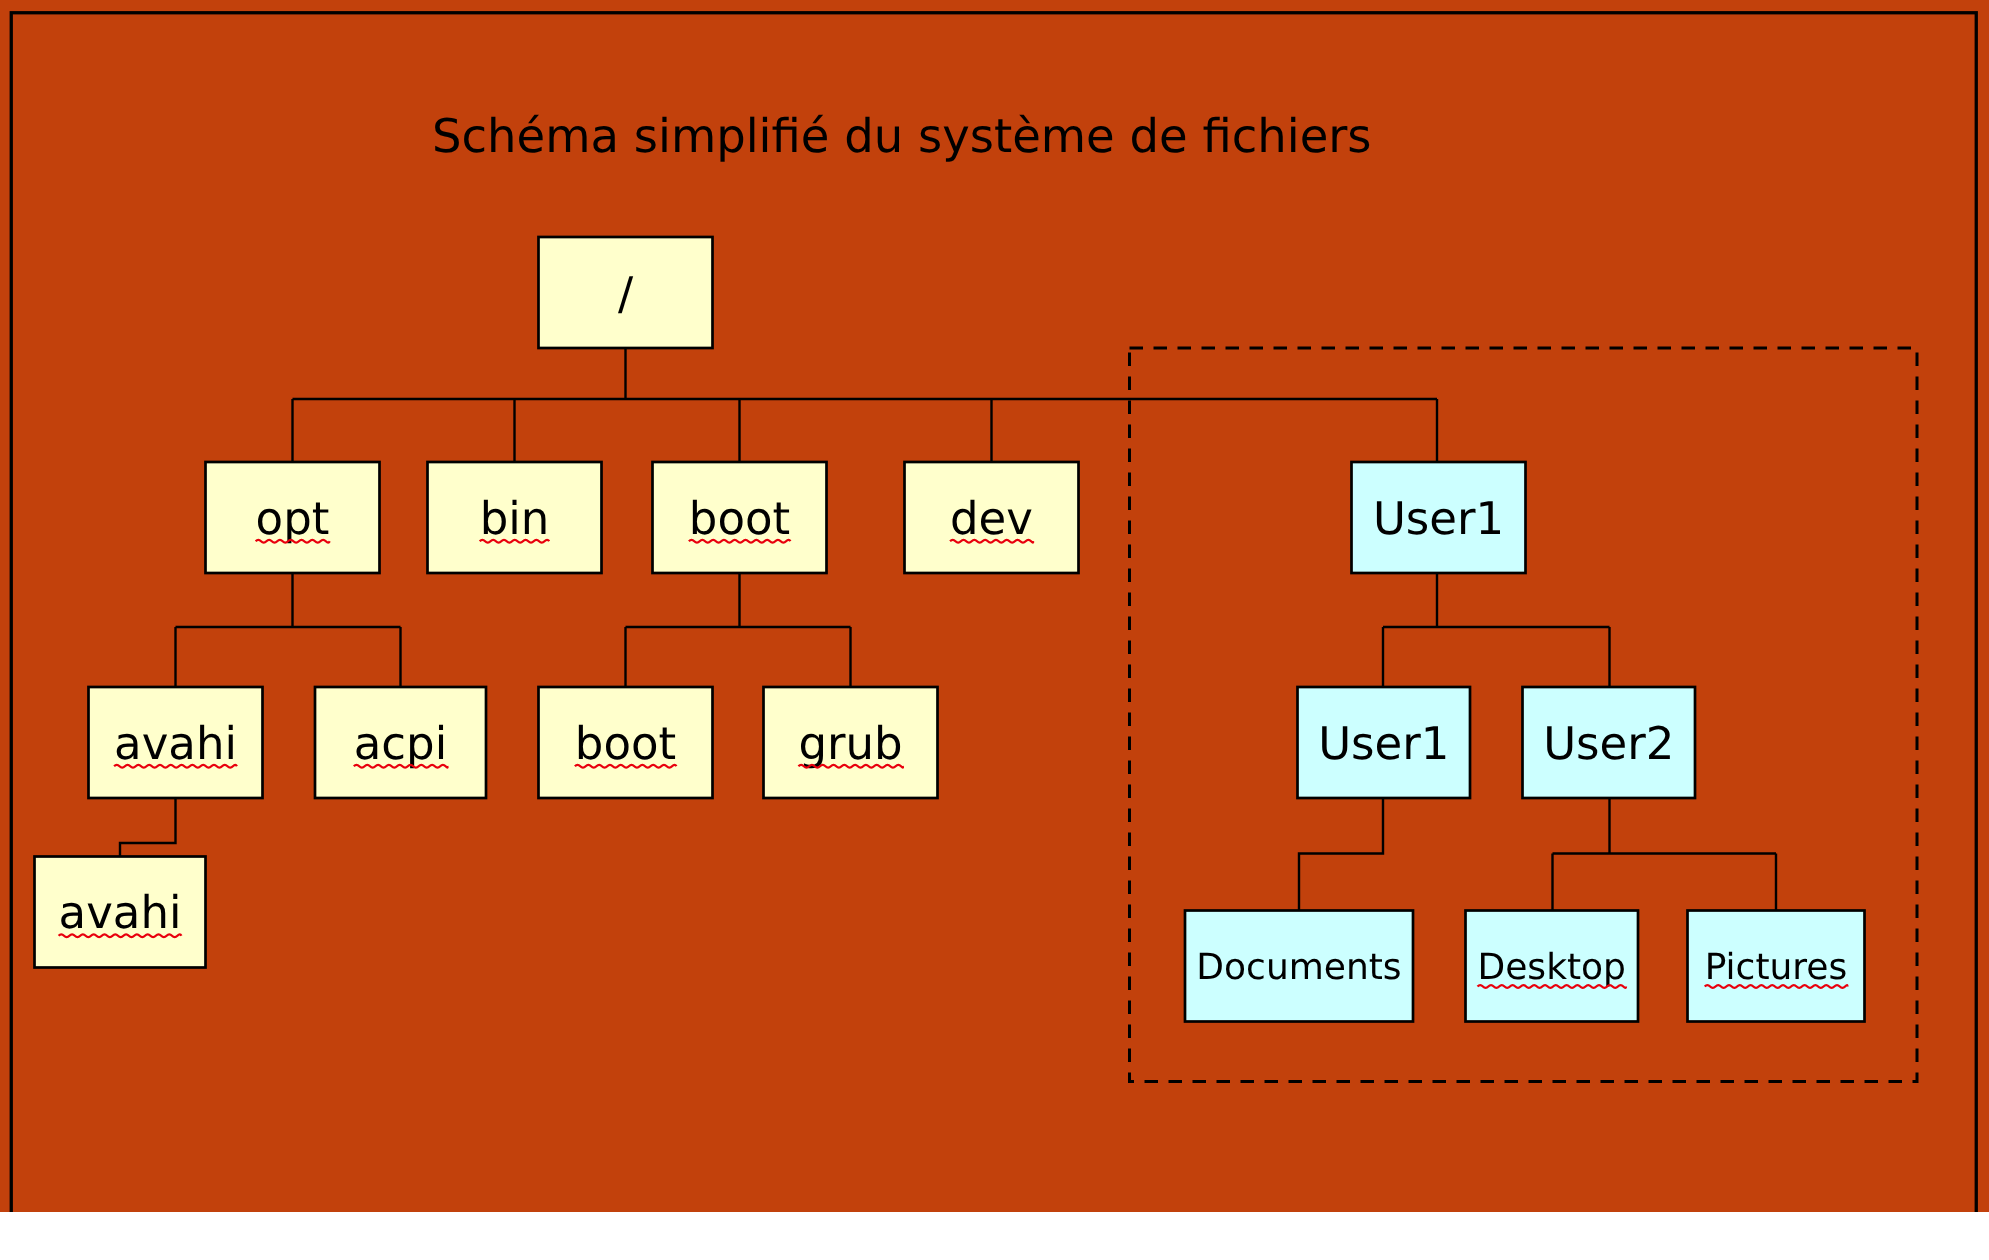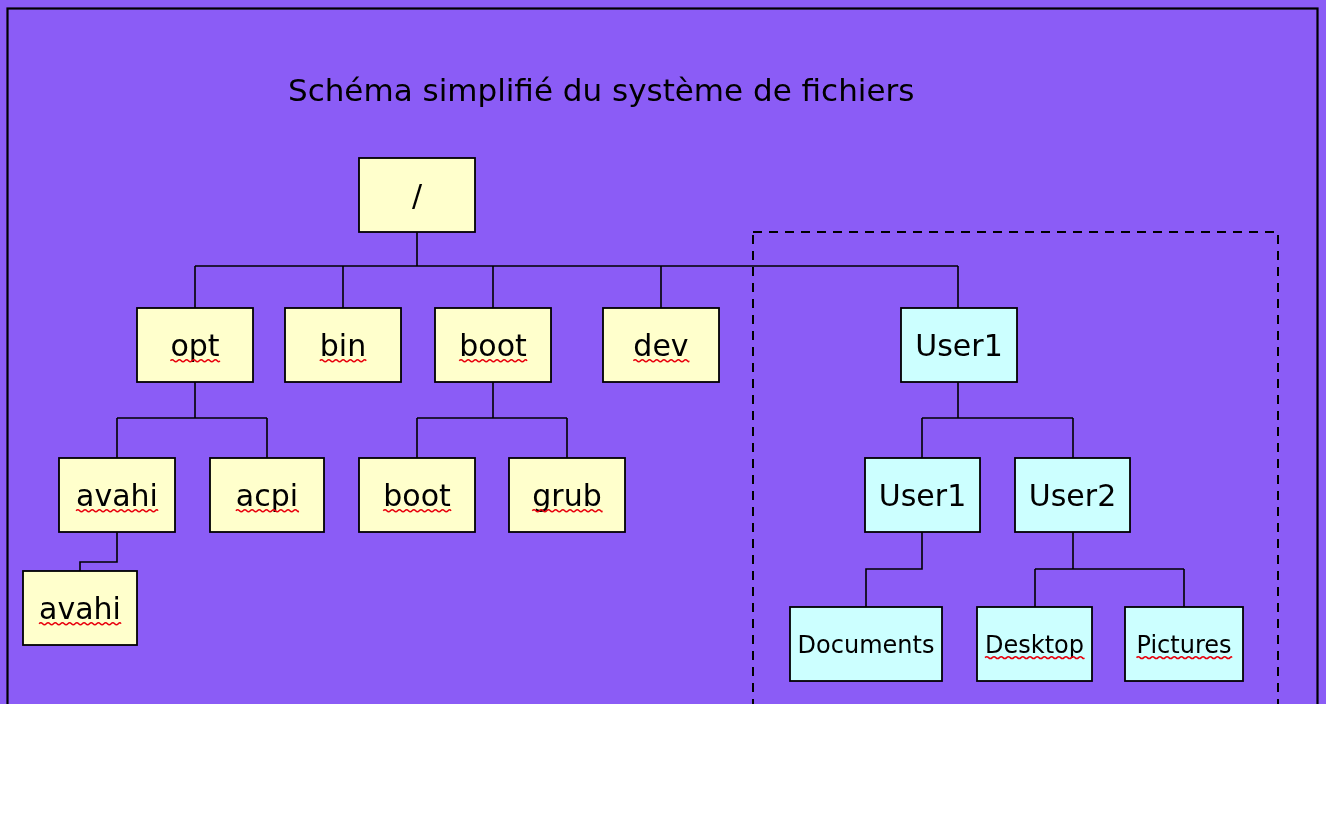--- a/index.html
+++ b/index.html
@@ -4,22 +4,22 @@
 <style>
   html, body {
     margin: 0;
     padding: 0;
     background: #ffffff;
     font-family: "DejaVu Sans", sans-serif;
   }
   #canvas {
     position: relative;
     width: 1326px;
-    height: 704px;
-    background: #8b5cf6;
+    height: 808px;
+    background: #c2410c;
     overflow: hidden;
   }
   #diagram-svg {
     position: absolute;
     left: 0;
     top: 0;
     width: 1326px;
     height: 840px;
   }
   .page-frame {

